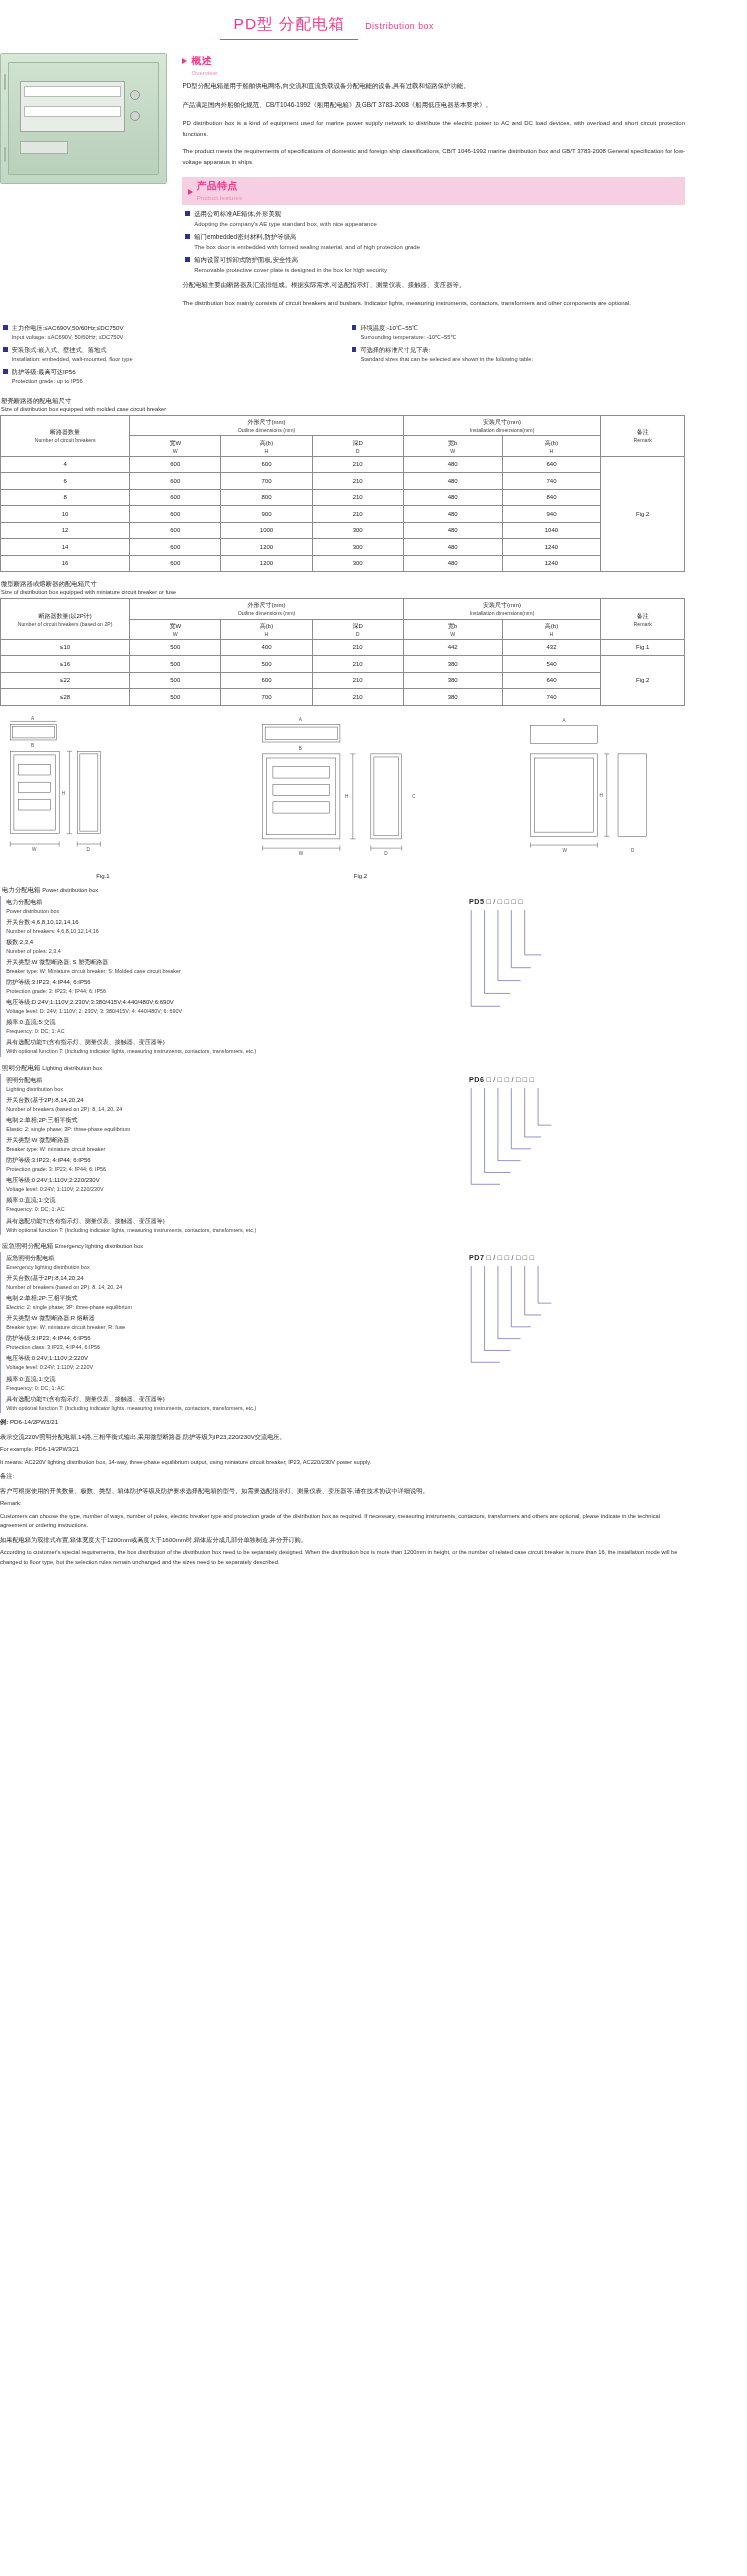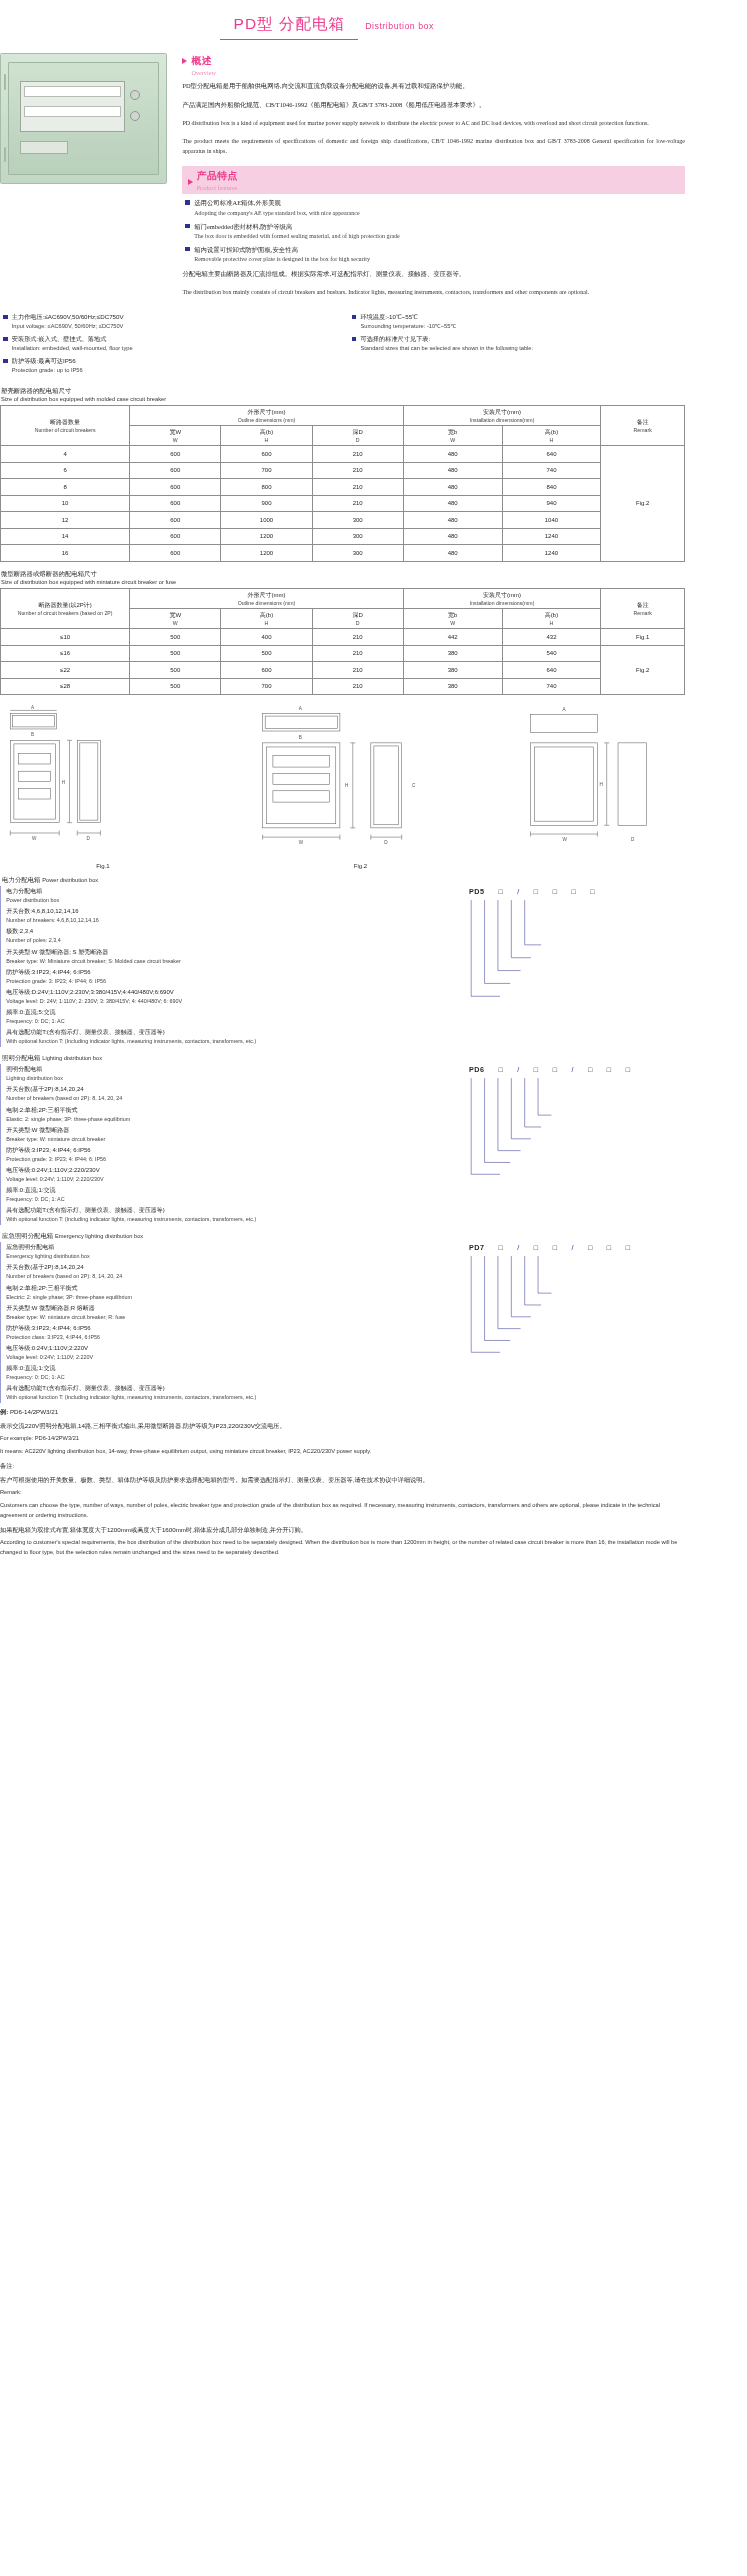--- a/index.html
+++ b/index.html
@@ -98,21 +98,21 @@
   .prod-img .knob.k1{left:129px;top:36px;}
   .prod-img .knob.k2{left:129px;top:57px;}
   .prod-img .hinge{
     position:absolute;left:3.1px;width:2.1px;height:15.5px;background:#a7b8a8;border-radius:1px;
   }
   .prod-img .hinge.h1{top:20.6px;}
   .prod-img .hinge.h2{top:93px;}
   .prod-img .label-plate{
     position:absolute;left:18.5px;top:87px;width:46px;height:11.3px;background:#dfe7de;border:0.5px solid #a4b0a4;
   }
-  .overview-text{flex:1;font-family:Liberation Serif, serif;}
+  .overview-text{flex:1;}
   .overview-text p{
     margin:0 0 7.2px 0;line-height:1.85;font-size:6.4px;text-align:justify;
   }
   .overview-text p.en{
     color:#333;font-size:6px;line-height:1.75;
   }
 
   
   .blist{margin:2.1px 0 3.1px 3.1px;}
   .blist .li{display:flex;align-items:flex-start;margin:3.6px 0;}
@@ -152,21 +152,21 @@
   .draw-row{display:flex;gap:5.2px;margin-top:9.3px;align-items:flex-start;justify-content:space-between;}
   .draw-box{position:relative;}
   .fig-cap{text-align:center;font-size:6px;margin-top:3.1px;}
   svg.drawing{display:block;}
 
   
   .model-block{margin-top:7.2px;}
   .model-sub{font-size:6.4px;margin:3.1px 0 1px 2.1px;}
   .model-sub .en{color:#333;font-size:5.7px;}
   .code-line{
-    display:flex;align-items:center;gap:14px;font-size:7.2px;letter-spacing:0.5px;
+    display:flex;align-items:center;gap:2px;font-size:7.2px;letter-spacing:0.5px;
   }
   .code-line .pd{font-weight:bold;}
   .code-slash{color:#2e3192;}
 
   .naming-grid{
     position:relative;
     display:flex;
   }
   .naming-items{
     flex:1;

